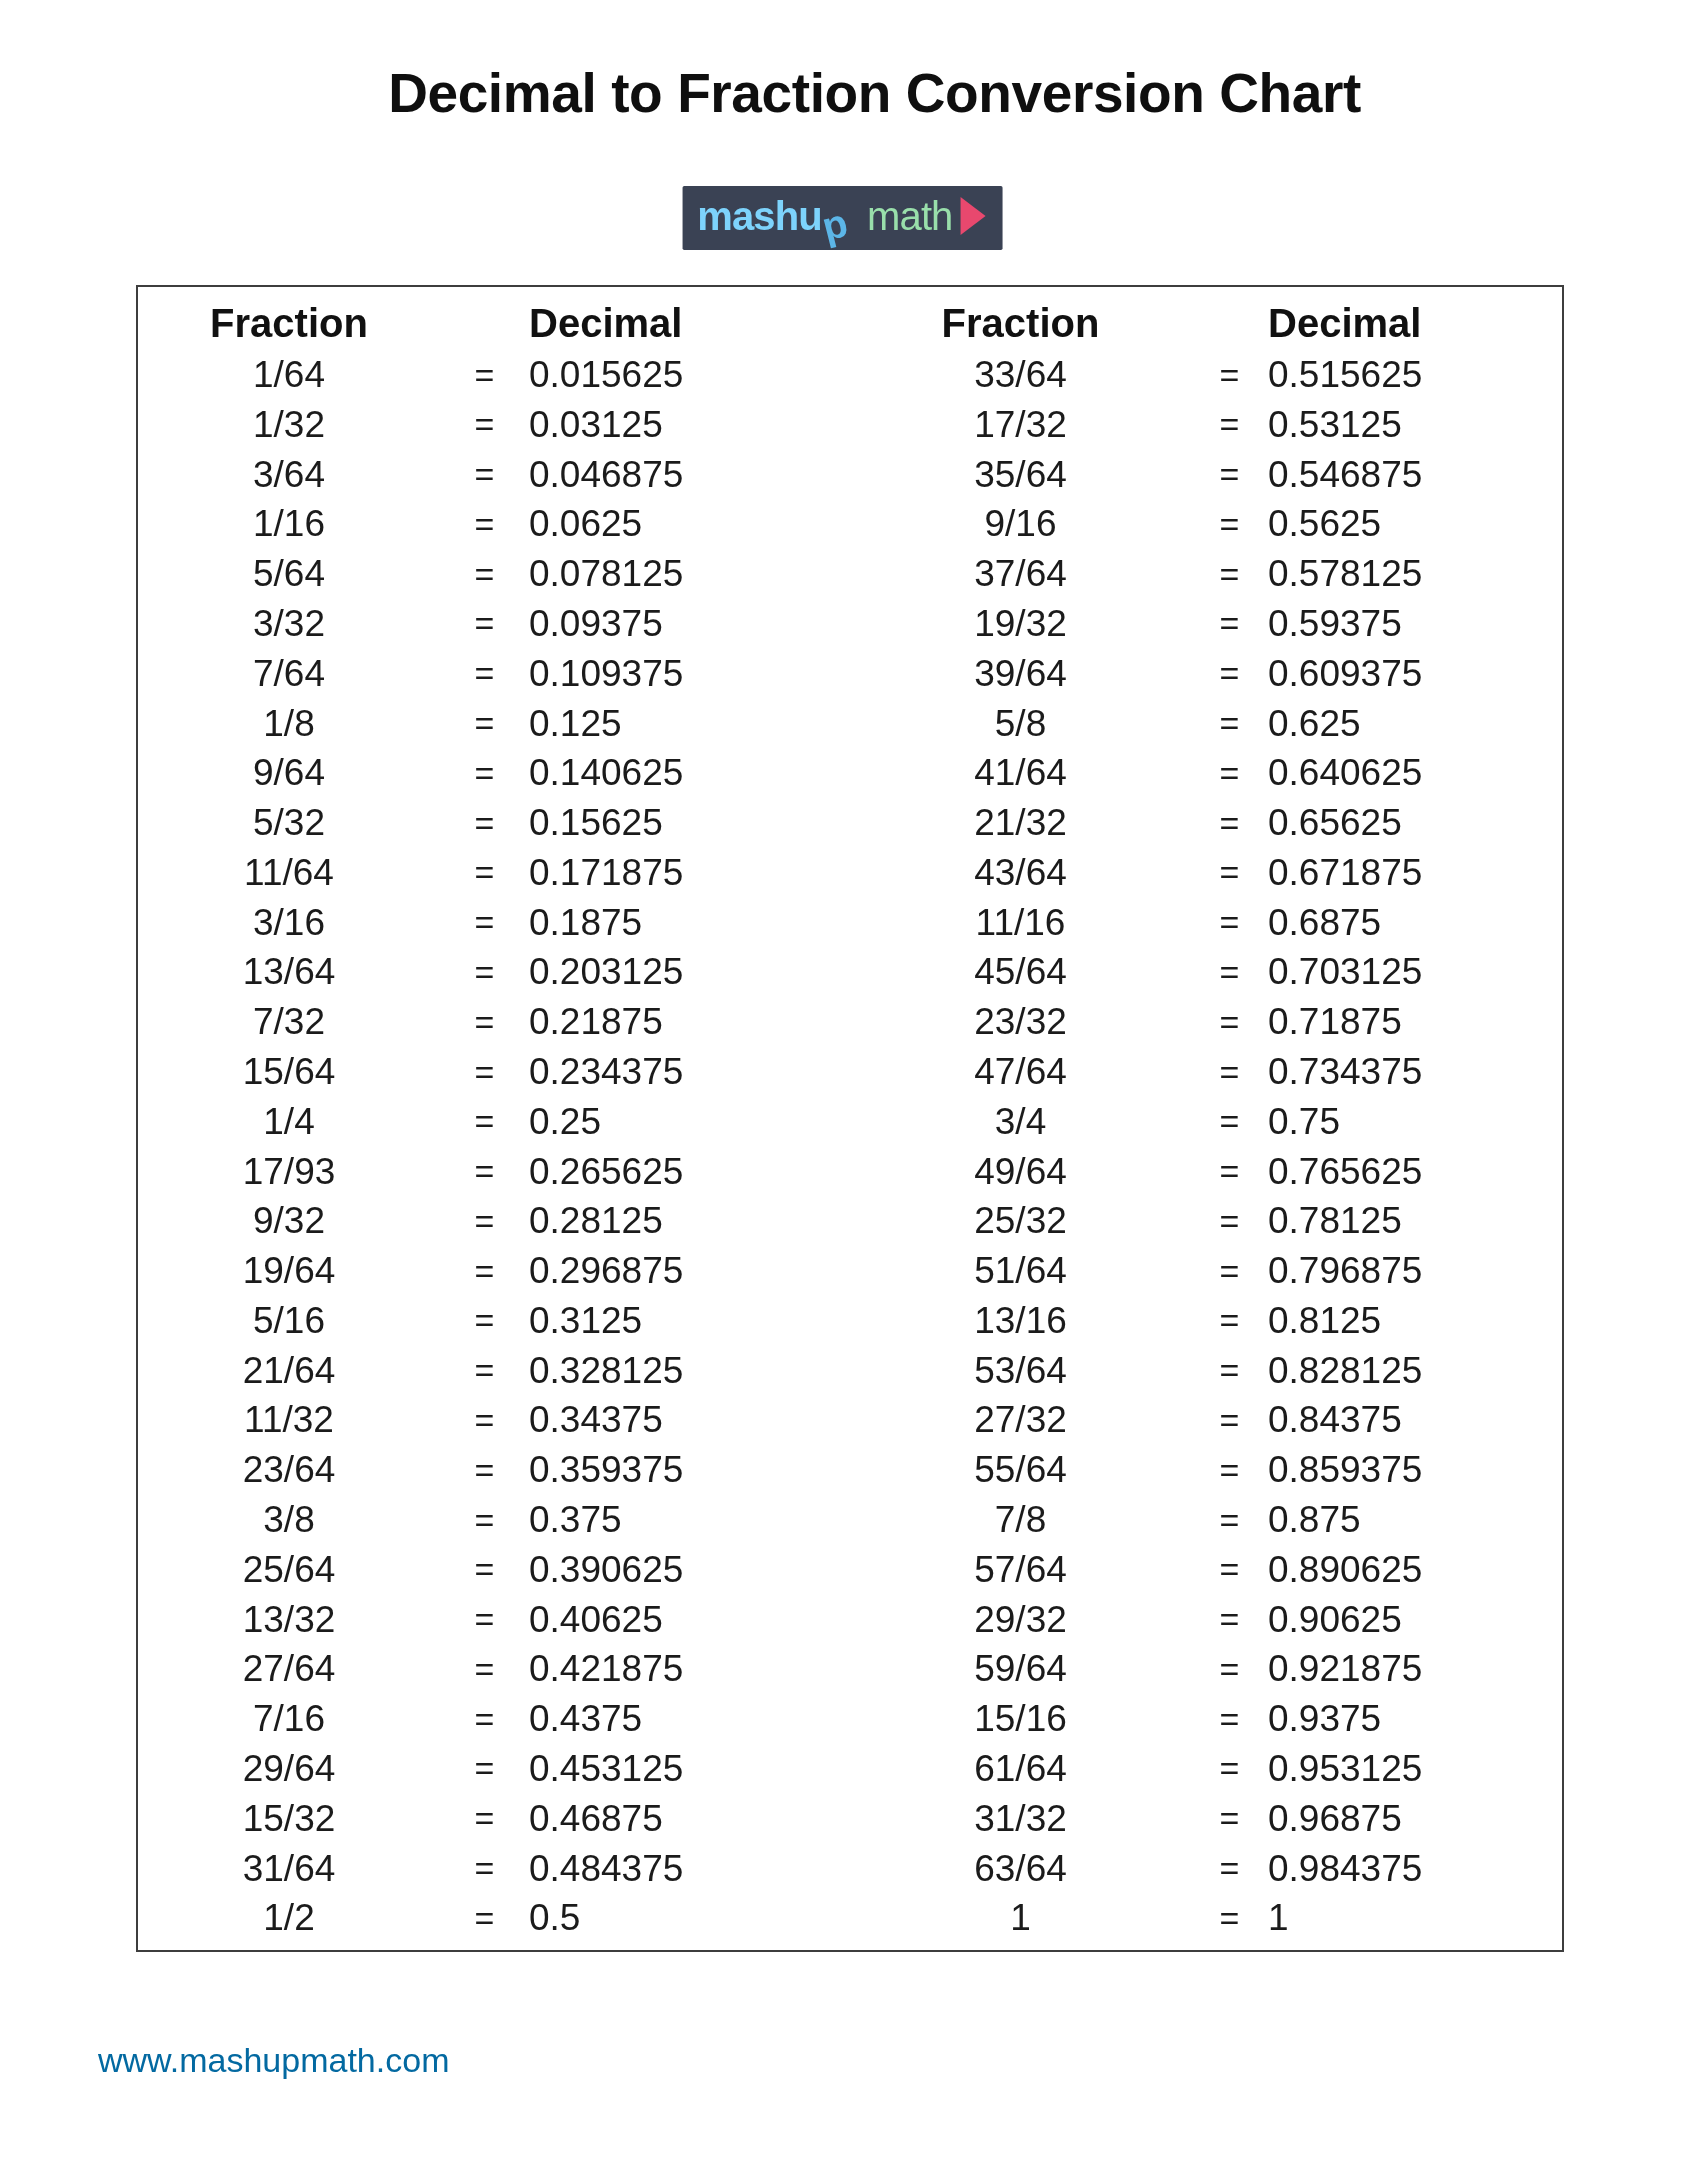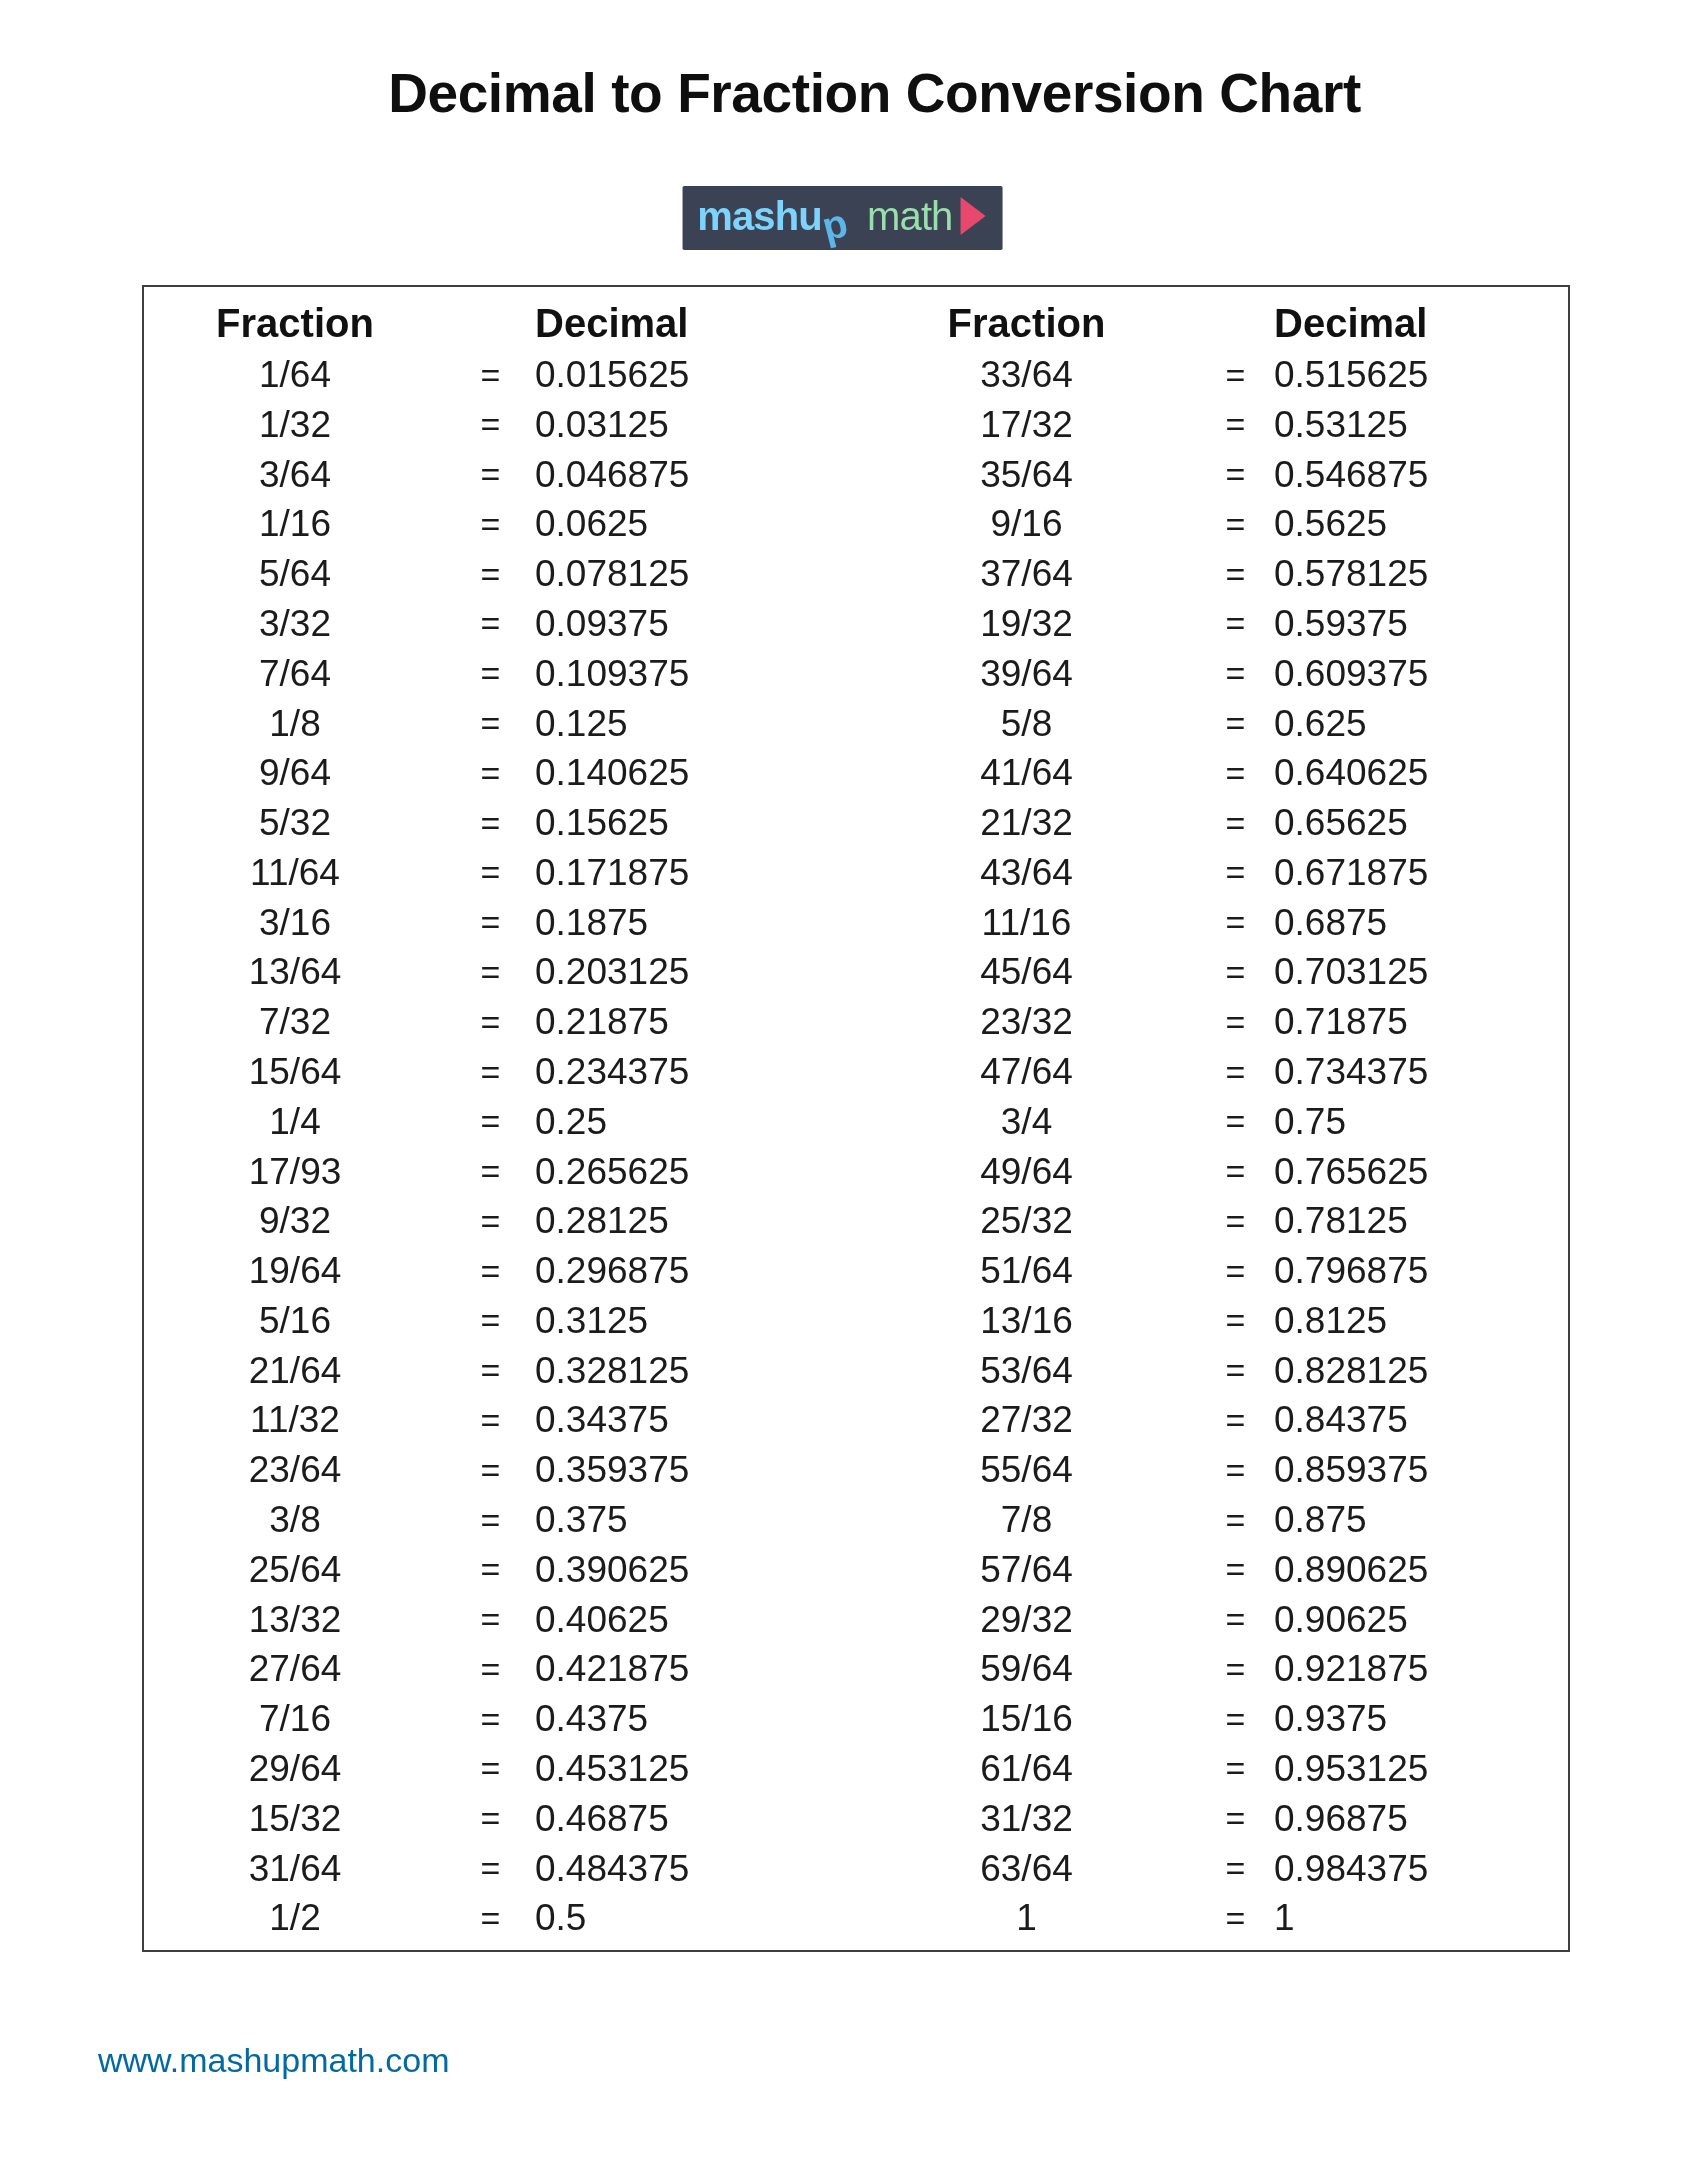--- a/index.html
+++ b/index.html
@@ -52,21 +52,21 @@
     border-bottom: 19px solid transparent;
     border-left-width: 25.6px;
     border-left-style: solid;
     margin-left: 8.5px;
   }
 
   
   .chart-box {
     position: absolute;
     top: 285px;
-    left: 142px;
+    left: 136px;
     width: 1428px;
     height: 1667px;
     border: 2.6px solid #3e3e3e;
     box-sizing: border-box;
     display: flex;
     padding: 10.2px 0 6.8px 0;
   }
   .half {
     width: 50%;
     display: flex;

